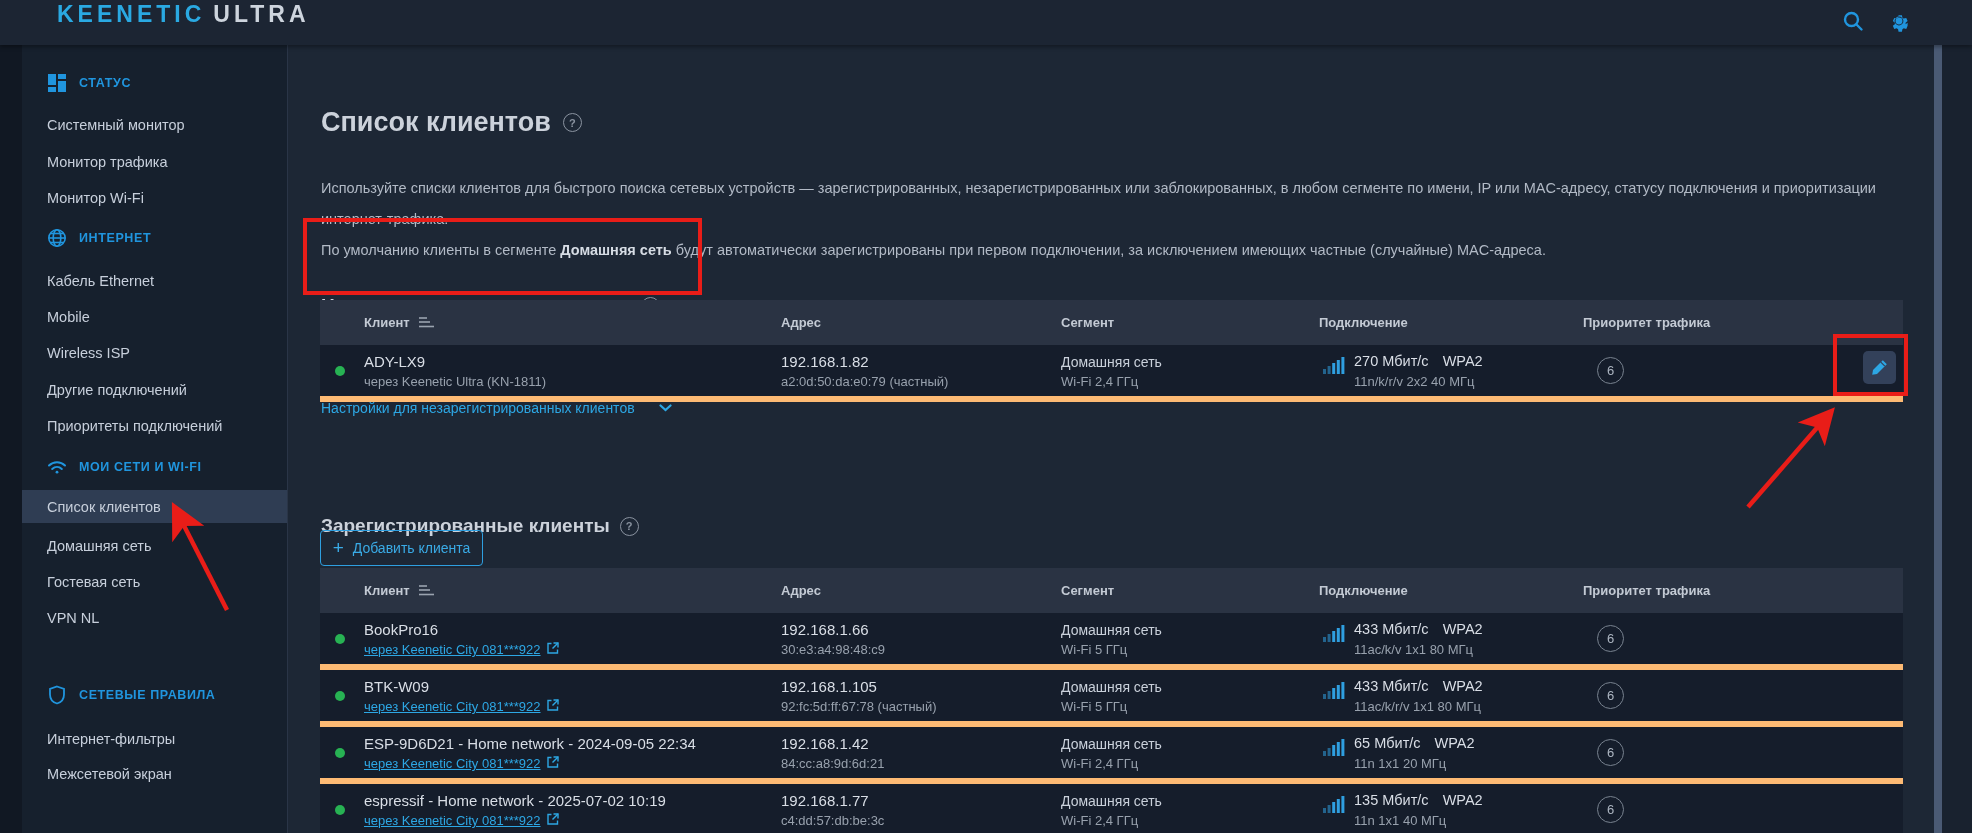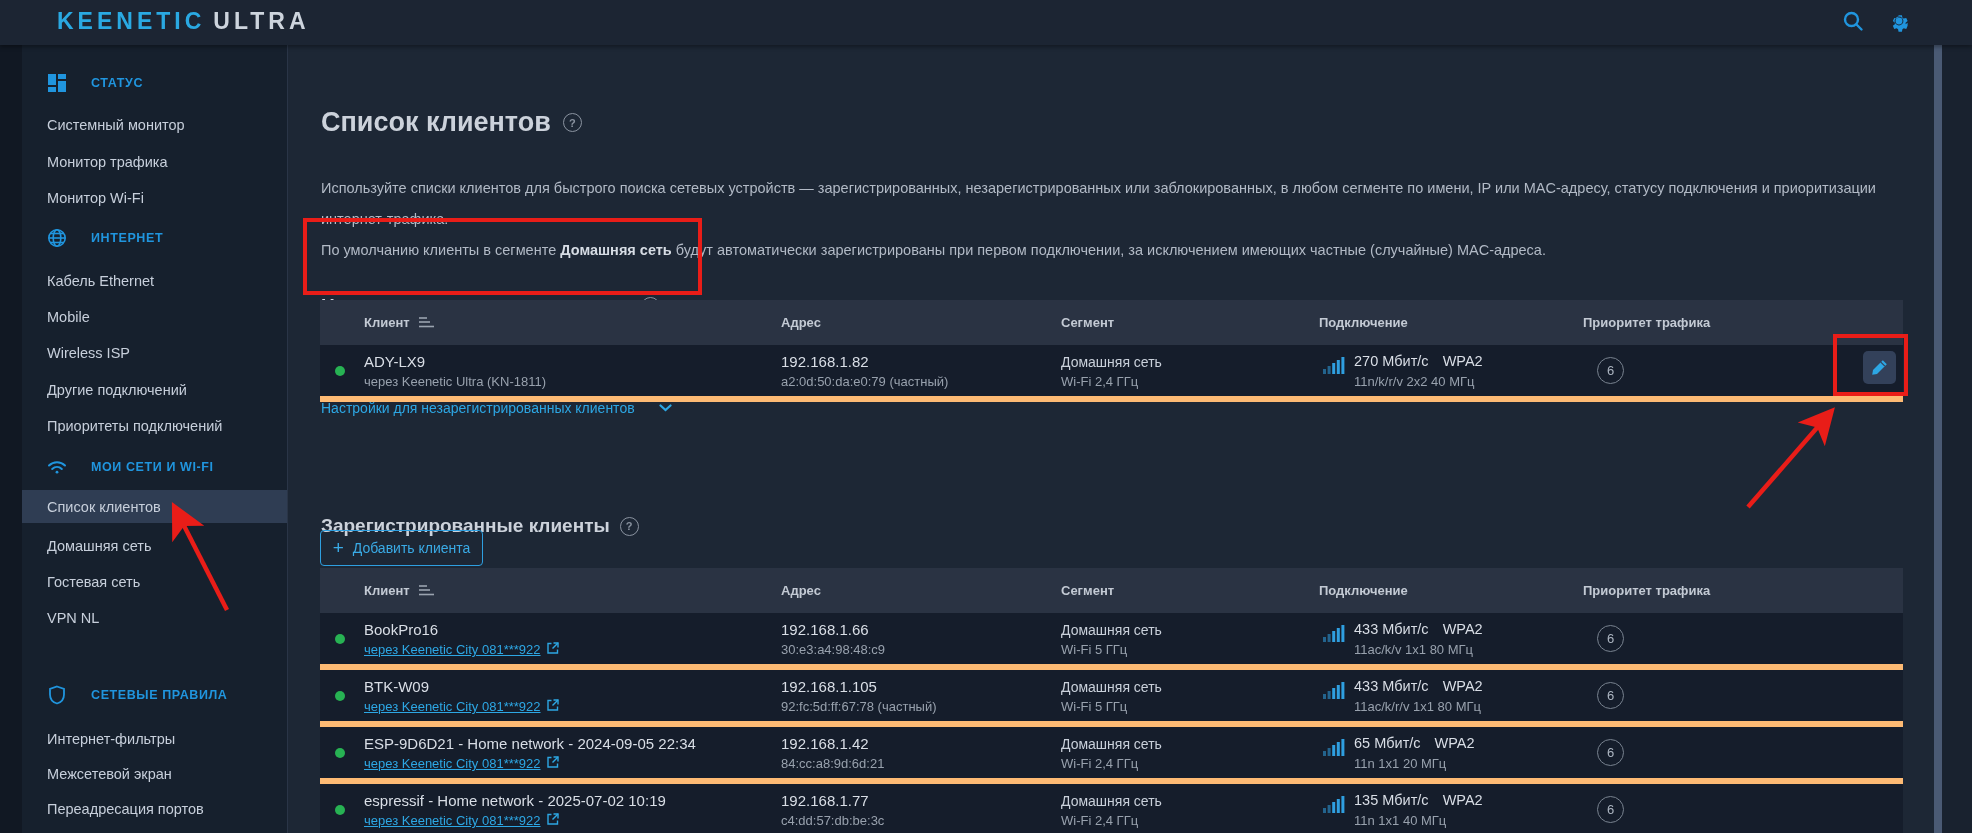--- a/index.html
+++ b/index.html
@@ -4,29 +4,29 @@
 <style>
   html,body{margin:0;padding:0;}
   body{
     width:1972px;height:833px;position:relative;overflow:hidden;
     background:#141c28;
     font-family:"Liberation Sans","DejaVu Sans",sans-serif;
     -webkit-font-smoothing:antialiased;
   }
   
   .topbar{position:absolute;left:0;top:0;width:1972px;height:45px;background:#1c2533;z-index:30;box-shadow:0 2px 4px rgba(0,0,0,.35);}
-  .brand{position:absolute;left:57px;top:8px;font-size:23px;font-weight:bold;letter-spacing:4px;font-style:normal;}
+  .brand{position:absolute;left:57px;top:1px;font-size:23px;font-weight:bold;letter-spacing:4px;font-style:normal;}
   .brand .b1{color:#2aa9e2;}
   .brand .b2{color:#cdd4dd;margin-left:8px;}
   .topbar-icons{position:absolute;right:62px;top:10px;display:flex;gap:24px;align-items:center;}
   .tb-icon{width:22px;height:22px;cursor:pointer;}
   
   .leftstrip{position:absolute;left:0;top:45px;width:22px;height:788px;background:#111823;}
   .sidebar{position:absolute;left:22px;top:45px;width:265px;height:788px;background:#16202d;}
-  .sb-header{position:absolute;left:25px;height:22px;display:flex;align-items:center;gap:24px;}
+  .sb-header{position:absolute;left:25px;height:22px;display:flex;align-items:center;gap:12px;}
   .sb-header .lbl{color:#2095de;font-size:12.5px;font-weight:bold;letter-spacing:.6px;}
   .sb-item{position:absolute;left:0;width:265px;height:26px;display:flex;align-items:center;padding-left:25px;box-sizing:border-box;color:#c7cfdb;font-size:14.5px;cursor:pointer;}
   .sb-item.sel{background:#2f3d53;height:33px;}
   .sb-ic{width:20px;height:20px;flex:0 0 20px;}
   
   .main{position:absolute;left:287px;top:45px;width:1647px;height:788px;background:#1d2735;border-left:1px solid #2a3547;}
   .page-title{position:absolute;left:33px;top:62px;font-size:27px;font-weight:bold;color:#ccd2db;display:flex;align-items:center;gap:12px;}
   .help{display:inline-flex;width:17px;height:17px;border:1.5px solid #8a93a0;border-radius:50%;color:#8a93a0;font-size:11px;font-weight:bold;align-items:center;justify-content:center;flex:0 0 17px;cursor:pointer;}
   .desc{position:absolute;left:33px;top:120px;width:1575px;color:#b2bac6;font-size:14.5px;line-height:31px;margin-top:8px;}
   .desc b{color:#d6dce4;}
@@ -167,23 +167,20 @@
         </svg>
     </span>
     <span class="lbl">СЕТЕВЫЕ ПРАВИЛА</span>
   </div>
   <div class="sb-item" style="top:681px">
       <span>Интернет-фильтры</span>
     </div>
   <div class="sb-item" style="top:716px">
       <span>Межсетевой экран</span>
     </div>
-  <div class="sb-item" style="top:751px">
-      <span>Переадресация портов</span>
-    </div>
 </div>
 
 <div class="main">
 
   <div class="page-title">
     <span>Список клиентов</span>
     <span class="help">?</span>
   </div>
 
   <div class="desc">

